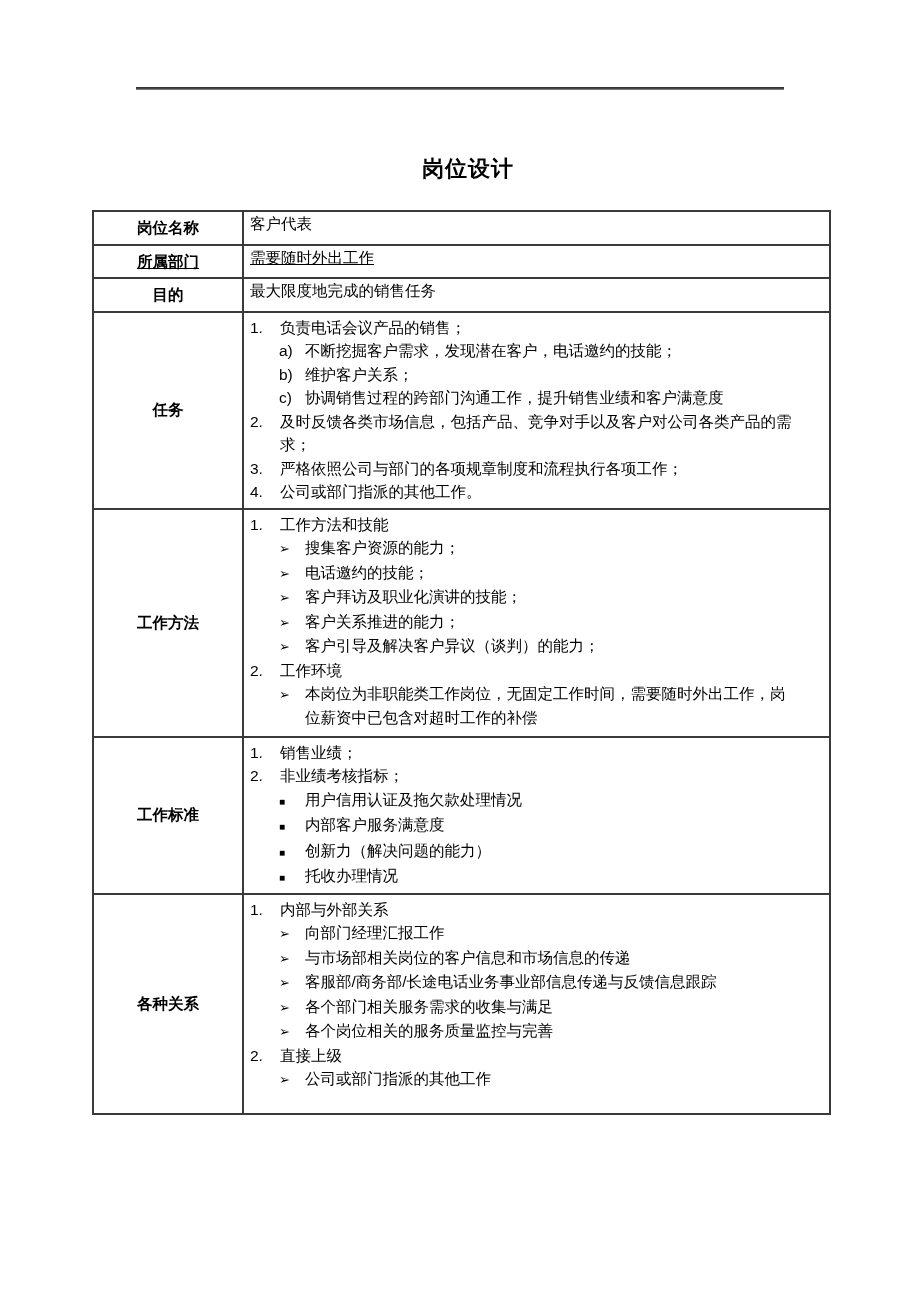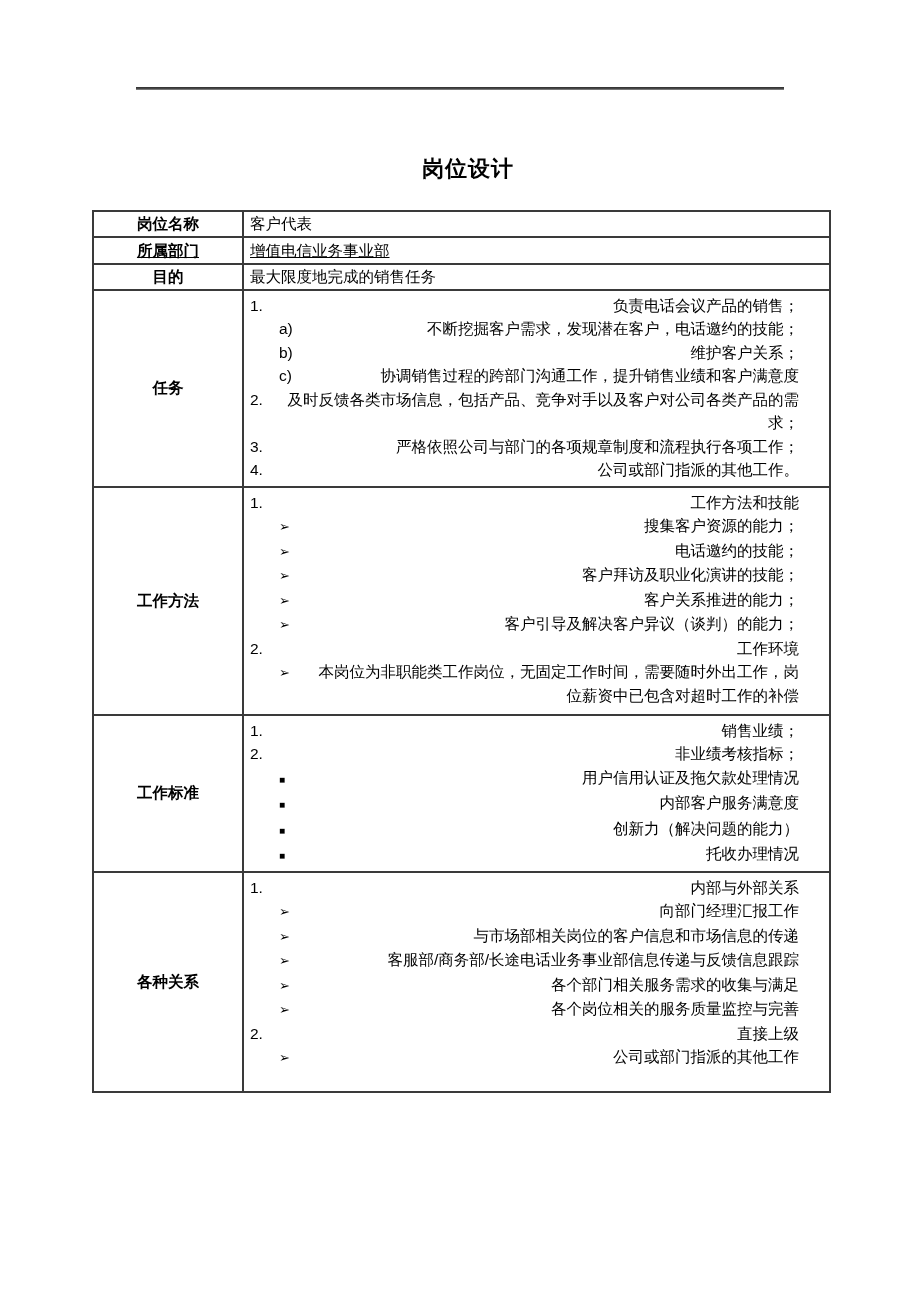--- a/index.html
+++ b/index.html
@@ -51,35 +51,35 @@
     vertical-align: middle;
   }
   .job-table col.c-label { width: 150px; }
   .job-table col.c-content { width: 587px; }
   .label-cell {
     font-weight: bold;
     text-align: center;
     padding: 0 4px;
   }
   .content-cell {
-    padding: 0 30px 0 6px;
+    padding: 0 30px 8px 6px;
   }
   .content-cell.list {
     vertical-align: top;
     padding-top: 3px;
     padding-bottom: 3px;
   }
   .li { display: flex; align-items: baseline; }
   .li .marker { flex: none; }
   .li.l1 .marker { width: 30px; }
   .li.l2 { margin-left: 29px; }
   .li.l2 .marker { width: 26px; }
   .marker.arrow { font-size: 13px; }
   .marker.sq { font-size: 10px; }
-  .li .txt { flex: 1 1 auto; min-width: 0; text-align: right; }
+  .li .txt { flex: 1 1 auto; min-width: 0; }
   
   tr.row-0 { height: 26px; }
   tr.row-1 { height: 27px; text-decoration: underline; }
   tr.row-2 { height: 19px; }
   tr.row-3 { height: 197px; }
   tr.row-4 { height: 228px; }
   tr.row-5 { height: 149px; }
   tr.row-6 { height: 220px; }
 </style>
 </head>
@@ -94,21 +94,21 @@
     <col class="c-label">
     <col class="c-content">
   </colgroup>
   <tbody>
       <tr class="row-0">
         <td class="label-cell">岗位名称</td>
         <td class="content-cell"><span>客户代表</span></td>
       </tr>
       <tr class="row-1">
         <td class="label-cell">所属部门</td>
-        <td class="content-cell"><span>增值电信业务事业部</span></td>
+        <td class="content-cell"><span>需要随时外出工作</span></td>
       </tr>
       <tr class="row-2">
         <td class="label-cell">目的</td>
         <td class="content-cell"><span>最大限度地完成的销售任务</span></td>
       </tr>
       <tr class="row-3">
         <td class="label-cell">任务</td>
         <td class="content-cell list">
           <div class="li l1">
             <span class="marker">1.</span>

